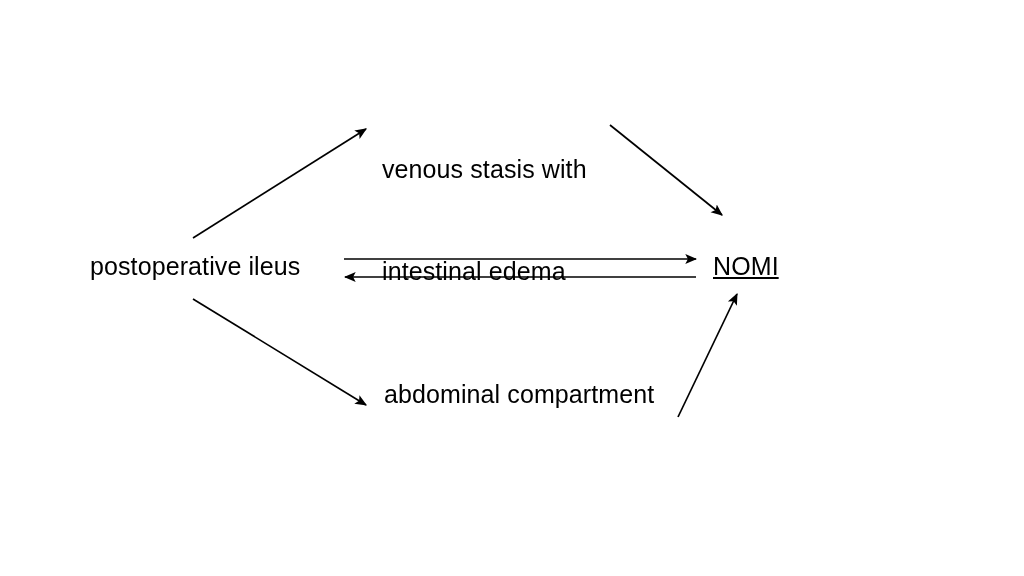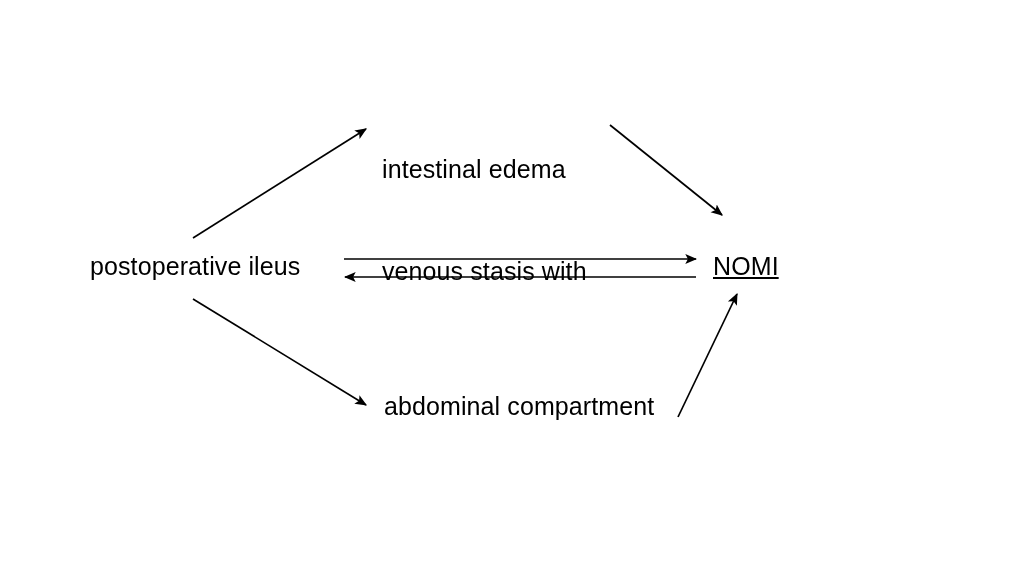--- a/index.html
+++ b/index.html
@@ -40,21 +40,21 @@
     left: 382px;
     top: 84px;
   }
   #node-nomi {
     left: 713px;
     top: 249px;
     text-decoration: underline;
   }
   #node-abdominal-compartment {
     left: 384px;
-    top: 389px;
+    top: 377px;
   }
 </style>
 </head>
 <body>
 
 <div id="canvas">
 
   <svg id="arrow-layer" viewBox="0 0 1024 576" xmlns="http://www.w3.org/2000/svg">
     <defs>
       <marker id="head" viewBox="0 0 10 10" refX="9" refY="5" markerWidth="7" markerHeight="7" orient="auto-start-reverse" markerUnits="strokeWidth">
@@ -71,21 +71,21 @@
     <line x1="696" y1="277" x2="345" y2="277" stroke="#000000" stroke-width="1.7" marker-end="url(#head)"></line>
 
     <line x1="193" y1="299" x2="366" y2="405" stroke="#000000" stroke-width="1.7" marker-end="url(#head)"></line>
 
     <line x1="678" y1="417" x2="737" y2="294" stroke="#000000" stroke-width="1.7" marker-end="url(#head)"></line>
   </svg>
 
   <div class="node-label" id="node-postoperative-ileus">postoperative ileus</div>
 
   <div class="node-label" id="node-venous-stasis">
+    <div>venous stasis with</div>
     <div>intestinal edema</div>
-    <div>venous stasis with</div>
   </div>
 
   <div class="node-label" id="node-nomi">NOMI</div>
 
   <div class="node-label" id="node-abdominal-compartment">abdominal compartment</div>
 
 </div>
 
 </body></html>

